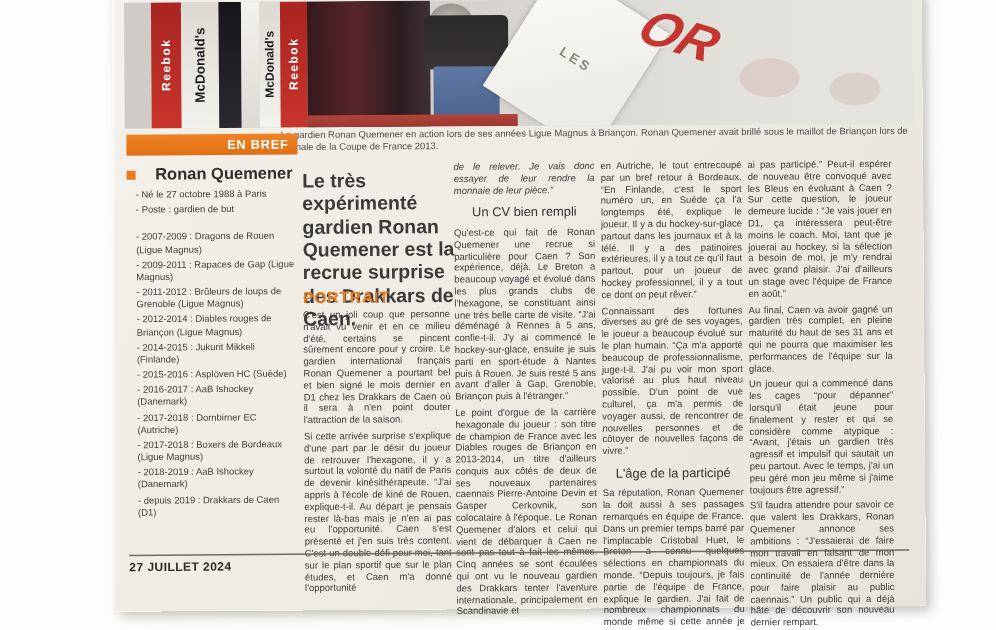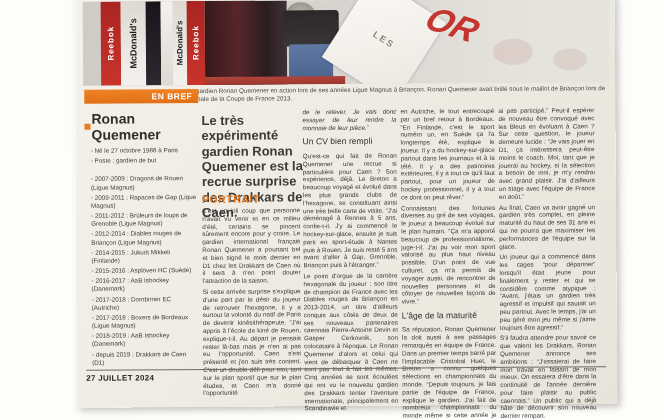--- a/index.html
+++ b/index.html
@@ -50,37 +50,37 @@
     font-size:6.3px;line-height:1.3;color:#4a4a48;
   }
   
   .sidebar{position:absolute;left:9px;top:92px;width:114px;}
   .enbref{
     background:linear-gradient(180deg,#ef8324,#e06f15);color:#fff;
     font-weight:bold;font-size:8.5px;letter-spacing:.5px;
     text-align:right;padding:2px 6px 2px 0;margin-bottom:7px;
   }
   .sb-section{margin-bottom:10px;}
-  .sb-title{display:flex;align-items:center;gap:1px;font-weight:bold;font-size:14px;color:#2e2e2c;margin-bottom:4px;}
+  .sb-title{display:flex;align-items:center;gap:13px;font-weight:bold;font-size:11px;color:#2e2e2c;margin-bottom:4px;}
   .bullet{width:6px;height:6px;background:#e87b20;flex:0 0 auto;}
   .sb-item{font-size:6.3px;line-height:1.3;color:#3c3c3a;padding-left:6px;margin-bottom:2px;}
   
   .standfirst{
     position:absolute;left:126px;top:116px;width:106px;
     font-size:13px;line-height:1.18;font-weight:bold;color:#3b3a38;
   }
   .kicker{
     position:absolute;left:126px;top:196px;
     font-size:10.5px;font-weight:bold;color:#e87b20;letter-spacing:.5px;text-align:right;
   }
   .col{position:absolute;width:94px;font-size:6.35px;line-height:1.23;color:#3a3a38;text-align:justify;}
   .col p{margin:0 0 3px 0;}
   .col .ital{font-style:italic;}
   .subhead{
-    font-size:8.6px;font-weight:500;color:#34322f;text-align:left;
+    font-size:8.6px;font-weight:500;color:#34322f;text-align:center;
     margin:5px 0 5px 0;font-style:normal;
   }
   .col1{left:126px;top:210px;width:98px;}
   .col2{left:227px;top:112px;}
   .col3{left:325px;top:112px;}
   .col4{left:423px;top:112px;width:96px;}
   
   .rule{position:absolute;left:9px;top:372px;width:520px;height:1px;background:#6e6c66;}
   .date{position:absolute;left:9px;top:376px;font-size:8px;font-weight:bold;color:#2c2b29;letter-spacing:.3px;}
   
@@ -152,21 +152,21 @@
   <div class="col col2">
     <p class="ital">de le relever. Je vais donc essayer de leur rendre la monnaie de leur pièce.”</p>
     <div class="subhead">Un CV bien rempli</div>
     <p>Qu'est-ce qui fait de Ronan Quemener une recrue si particulière pour Caen ? Son expérience, déjà. Le Breton a beaucoup voyagé et évolué dans les plus grands clubs de l'hexagone, se constituant ainsi une très belle carte de visite. “J'ai déménagé à Rennes à 5 ans, confie-t-il. J'y ai commencé le hockey-sur-glace, ensuite je suis parti en sport-étude à Nantes puis à Rouen. Je suis resté 5 ans avant d'aller à Gap, Grenoble, Briançon puis à l'étranger.”</p>
     <p>Le point d'orgue de la carrière hexagonale du joueur : son titre de champion de France avec les Diables rouges de Briançon en 2013-2014, un titre d'ailleurs conquis aux côtés de deux de ses nouveaux partenaires caennais Pierre-Antoine Devin et Gasper Cerkovnik, son colocataire à l'époque. Le Ronan Quemener d'alors et celui qui vient de débarquer à Caen ne sont pas tout à fait les mêmes. Cinq années se sont écoulées qui ont vu le nouveau gardien des Drakkars tenter l'aventure internationale, principalement en Scandinavie et</p>
   </div>
 
   <div class="col col3">
     <p>en Autriche, le tout entrecoupé par un bref retour à Bordeaux. “En Finlande, c'est le sport numéro un, en Suède ça l'a longtemps été, explique le joueur. Il y a du hockey-sur-glace partout dans les journaux et à la télé. Il y a des patinoires extérieures, il y a tout ce qu'il faut partout, pour un joueur de hockey professionnel, il y a tout ce dont on peut rêver.”</p>
     <p>Connaissant des fortunes diverses au gré de ses voyages, le joueur a beaucoup évolué sur le plan humain. “Ça m'a apporté beaucoup de professionnalisme, juge-t-il. J'ai pu voir mon sport valorisé au plus haut niveau possible. D'un point de vue culturel, ça m'a permis de voyager aussi, de rencontrer de nouvelles personnes et de côtoyer de nouvelles façons de vivre.”</p>
-    <div class="subhead">L'âge de la maturité</div>
+    <div class="subhead">L'âge de la participé</div>
     <p>Sa réputation, Ronan Quemener la doit aussi à ses passages remarqués en équipe de France. Dans un premier temps barré par l'implacable Cristobal Huet, le Breton a connu quelques sélections en championnats du monde. “Depuis toujours, je fais partie de l'équipe de France, explique le gardien. J'ai fait de nombreux championnats du monde même si cette année je n'y</p>
   </div>
 
   <div class="col col4">
     <p>ai pas participé.” Peut-il espérer de nouveau être convoqué avec les Bleus en évoluant à Caen ? Sur cette question, le joueur demeure lucide : “Je vais jouer en D1, ça intéressera peut-être moins le coach. Moi, tant que je jouerai au hockey, si la sélection a besoin de moi, je m'y rendrai avec grand plaisir. J'ai d'ailleurs un stage avec l'équipe de France en août.”</p>
     <p>Au final, Caen va avoir gagné un gardien très complet, en pleine maturité du haut de ses 31 ans et qui ne pourra que maximiser les performances de l'équipe sur la glace.</p>
     <p>Un joueur qui a commencé dans les cages “pour dépanner” lorsqu'il était jeune pour finalement y rester et qui se considère comme atypique : “Avant, j'étais un gardien très agressif et impulsif qui sautait un peu partout. Avec le temps, j'ai un peu géré mon jeu même si j'aime toujours être agressif.”</p>
     <p>S'il faudra attendre pour savoir ce que valent les Drakkars, Ronan Quemener annonce ses ambitions : “J'essaierai de faire mon travail en faisant de mon mieux. On essaiera d'être dans la continuité de l'année dernière pour faire plaisir au public caennais.” Un public qui a déjà hâte de découvrir son nouveau dernier rempart.</p>
   </div>
 

